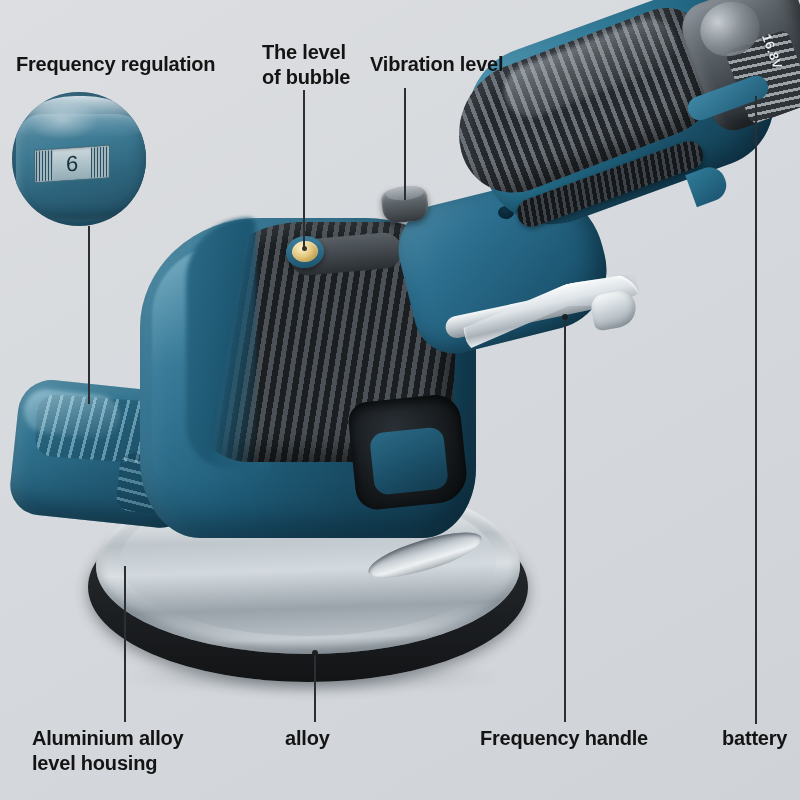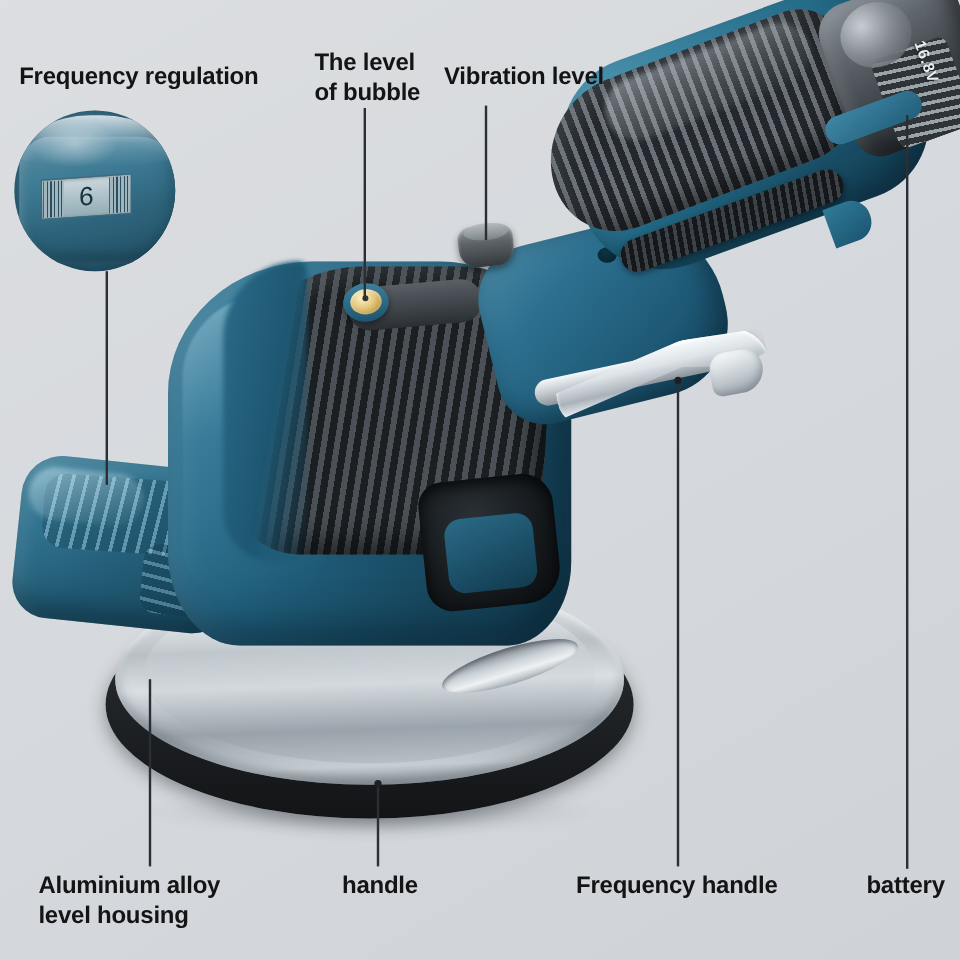--- a/index.html
+++ b/index.html
@@ -564,18 +564,18 @@
 
   <div class="label" style="left:262px; top:40px;">The level
 of bubble</div>
 
   <div class="label" style="left:370px; top:52px;">Vibration level</div>
 
   <div class="label" style="left:722px; top:726px;">battery</div>
 
   <div class="label" style="left:480px; top:726px;">Frequency handle</div>
 
-  <div class="label" style="left:285px; top:726px;">handle</div>
+  <div class="label" style="left:285px; top:726px;">alloy</div>
 
   <div class="label" style="left:32px;  top:726px;">Aluminium alloy
 level housing</div>
 
 </div>
 
 </body></html>

